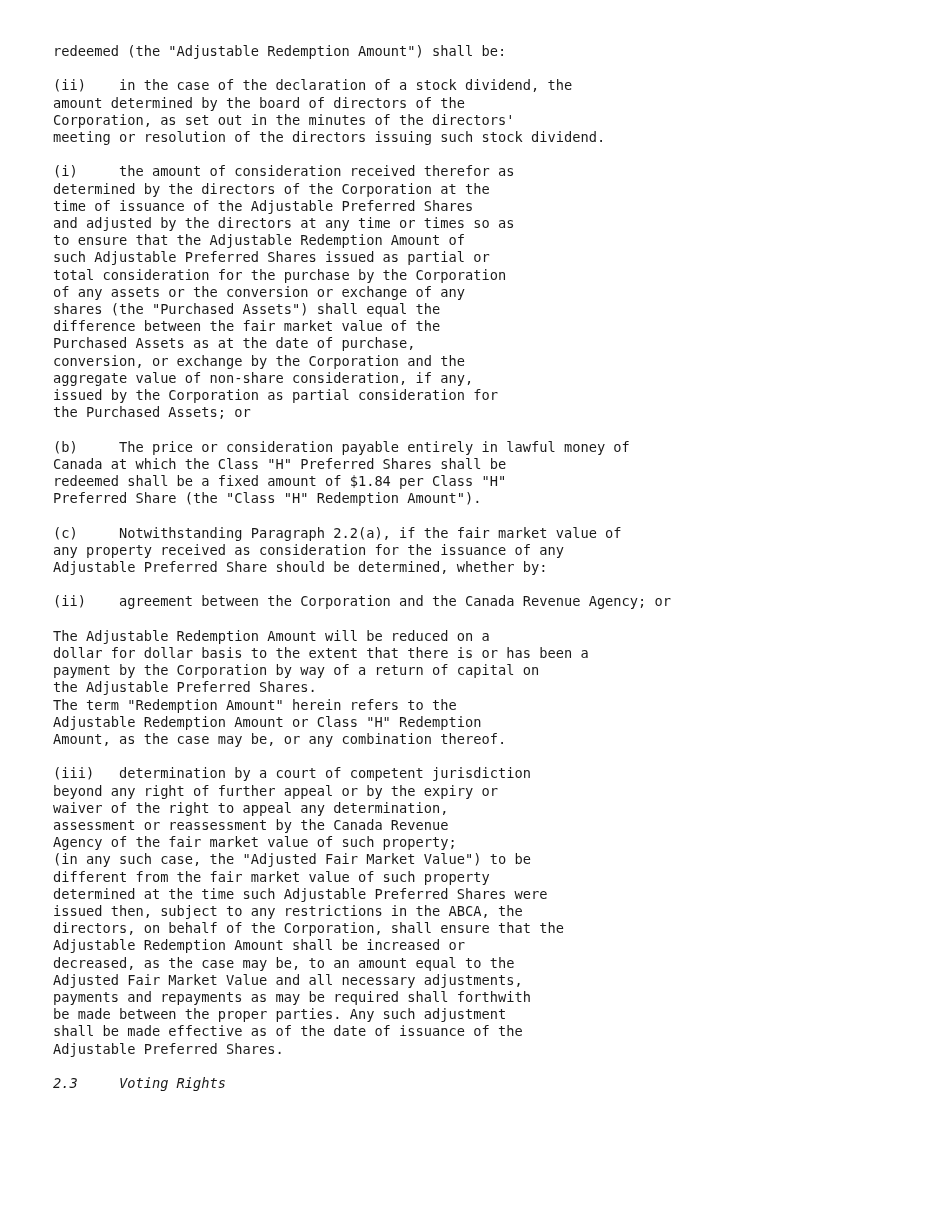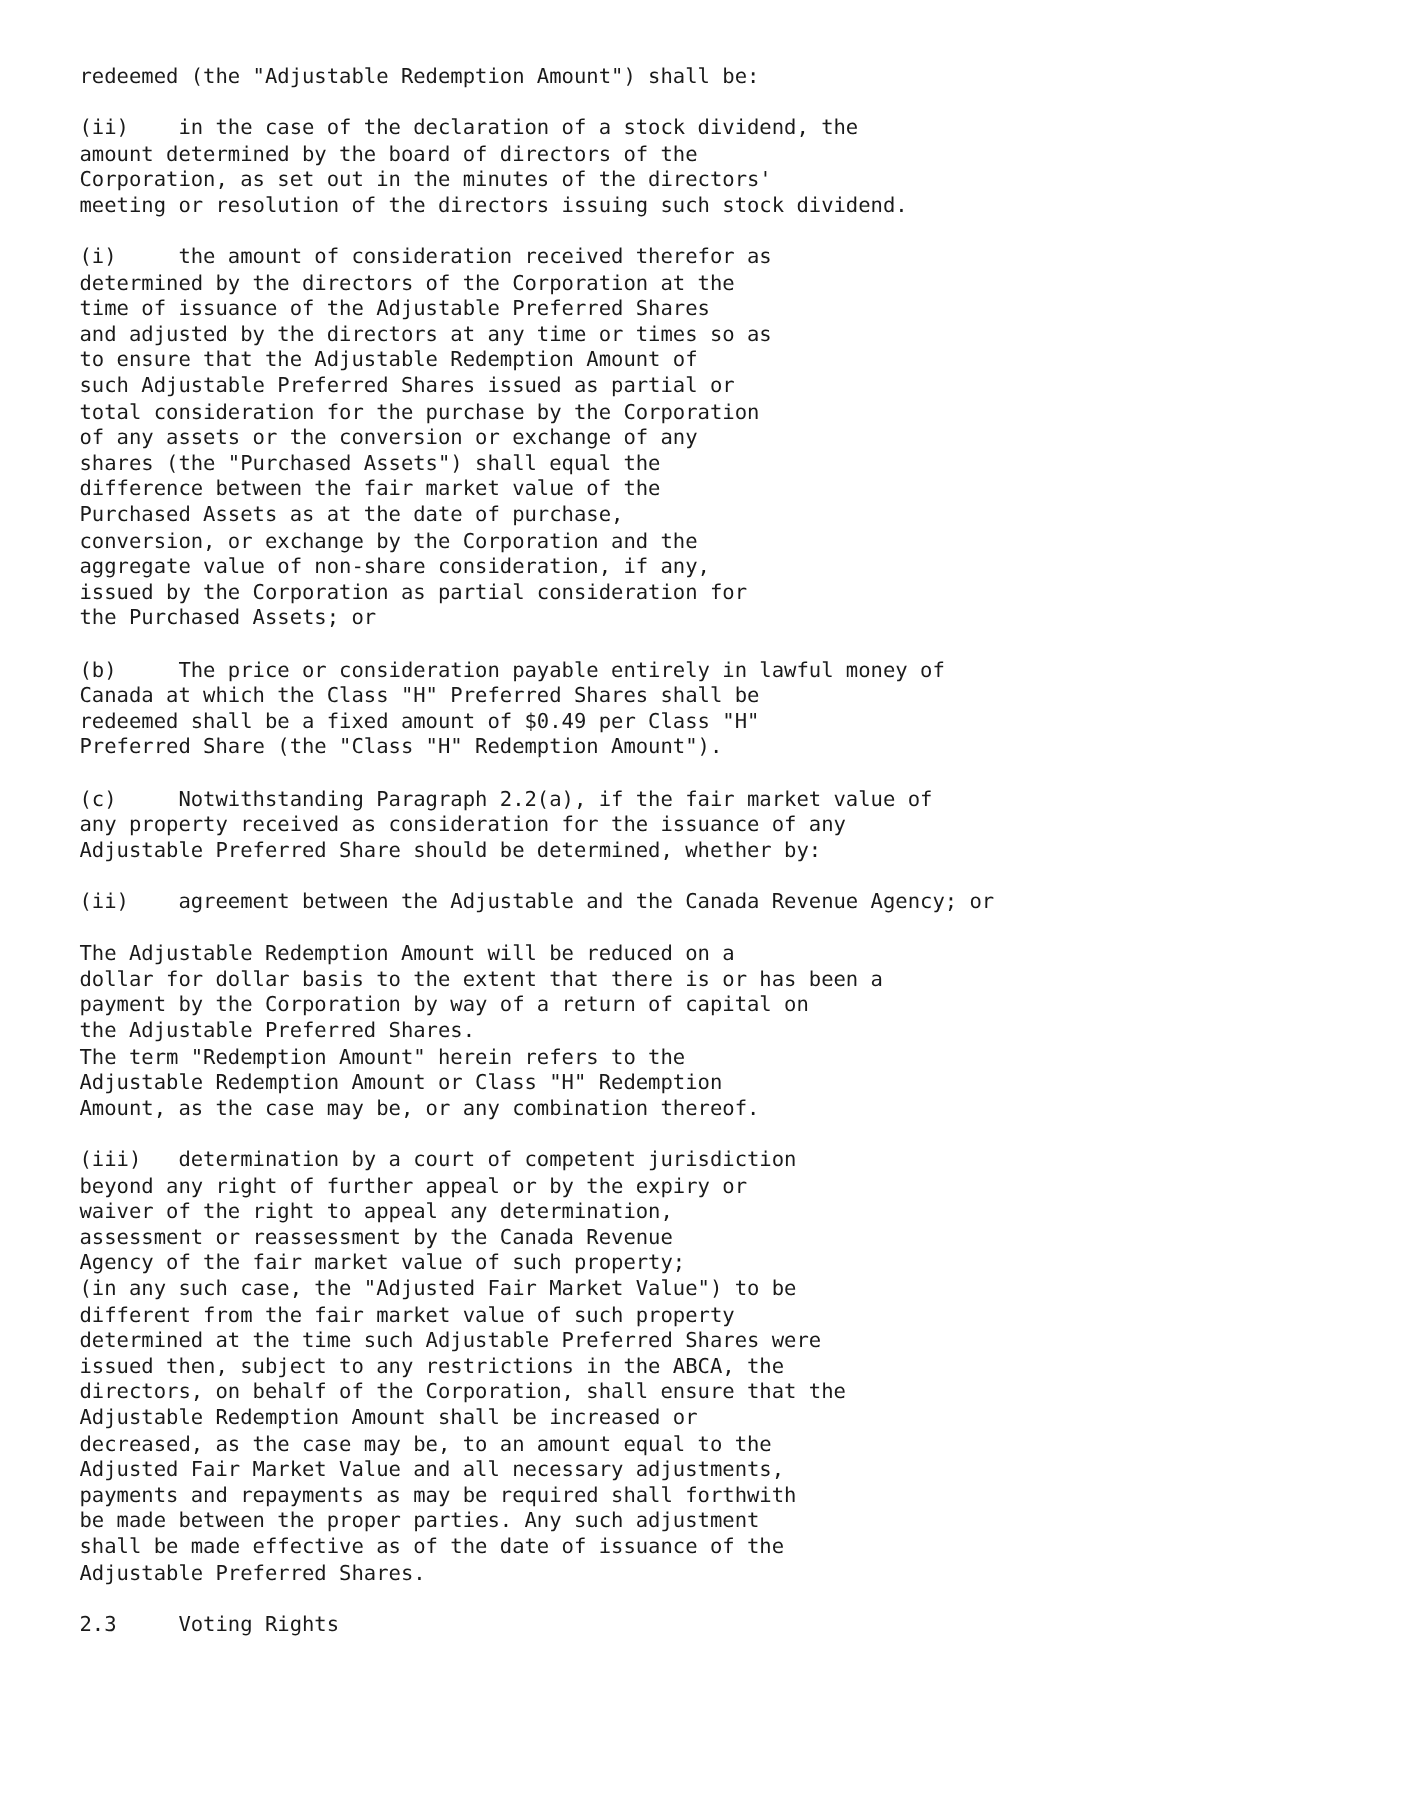--- a/index.html
+++ b/index.html
@@ -26,20 +26,21 @@
     font-size: 13.7px;
     line-height: 17.2px;
     color: #1a1a1a;
     white-space: pre;
   }
   .para {
     margin: 0 0 17.2px 0;
   }
   .para:last-child {
     margin-bottom: 0;
+    font-style: italic;
   }
 </style>
 </head>
 <body>
 
 <div class="doc-page">
   <div class="doc-text" style="color: rgb(26, 26, 26);"><div class="para">redeemed (the "Adjustable Redemption Amount") shall be:</div><div class="para">(ii)    in the case of the declaration of a stock dividend, the
 amount determined by the board of directors of the
 Corporation, as set out in the minutes of the directors'
 meeting or resolution of the directors issuing such stock dividend.</div><div class="para">(i)     the amount of consideration received therefor as
@@ -51,24 +52,24 @@
 total consideration for the purchase by the Corporation
 of any assets or the conversion or exchange of any
 shares (the "Purchased Assets") shall equal the
 difference between the fair market value of the
 Purchased Assets as at the date of purchase,
 conversion, or exchange by the Corporation and the
 aggregate value of non-share consideration, if any,
 issued by the Corporation as partial consideration for
 the Purchased Assets; or</div><div class="para">(b)     The price or consideration payable entirely in lawful money of
 Canada at which the Class "H" Preferred Shares shall be
-redeemed shall be a fixed amount of $0.49 per Class "H"
+redeemed shall be a fixed amount of $1.84 per Class "H"
 Preferred Share (the "Class "H" Redemption Amount").</div><div class="para">(c)     Notwithstanding Paragraph 2.2(a), if the fair market value of
 any property received as consideration for the issuance of any
-Adjustable Preferred Share should be determined, whether by:</div><div class="para">(ii)    agreement between the Adjustable and the Canada Revenue Agency; or</div><div class="para">The Adjustable Redemption Amount will be reduced on a
+Adjustable Preferred Share should be determined, whether by:</div><div class="para">(ii)    agreement between the Corporation and the Canada Revenue Agency; or</div><div class="para">The Adjustable Redemption Amount will be reduced on a
 dollar for dollar basis to the extent that there is or has been a
 payment by the Corporation by way of a return of capital on
 the Adjustable Preferred Shares.
 The term "Redemption Amount" herein refers to the
 Adjustable Redemption Amount or Class "H" Redemption
 Amount, as the case may be, or any combination thereof.</div><div class="para">(iii)   determination by a court of competent jurisdiction
 beyond any right of further appeal or by the expiry or
 waiver of the right to appeal any determination,
 assessment or reassessment by the Canada Revenue
 Agency of the fair market value of such property;

